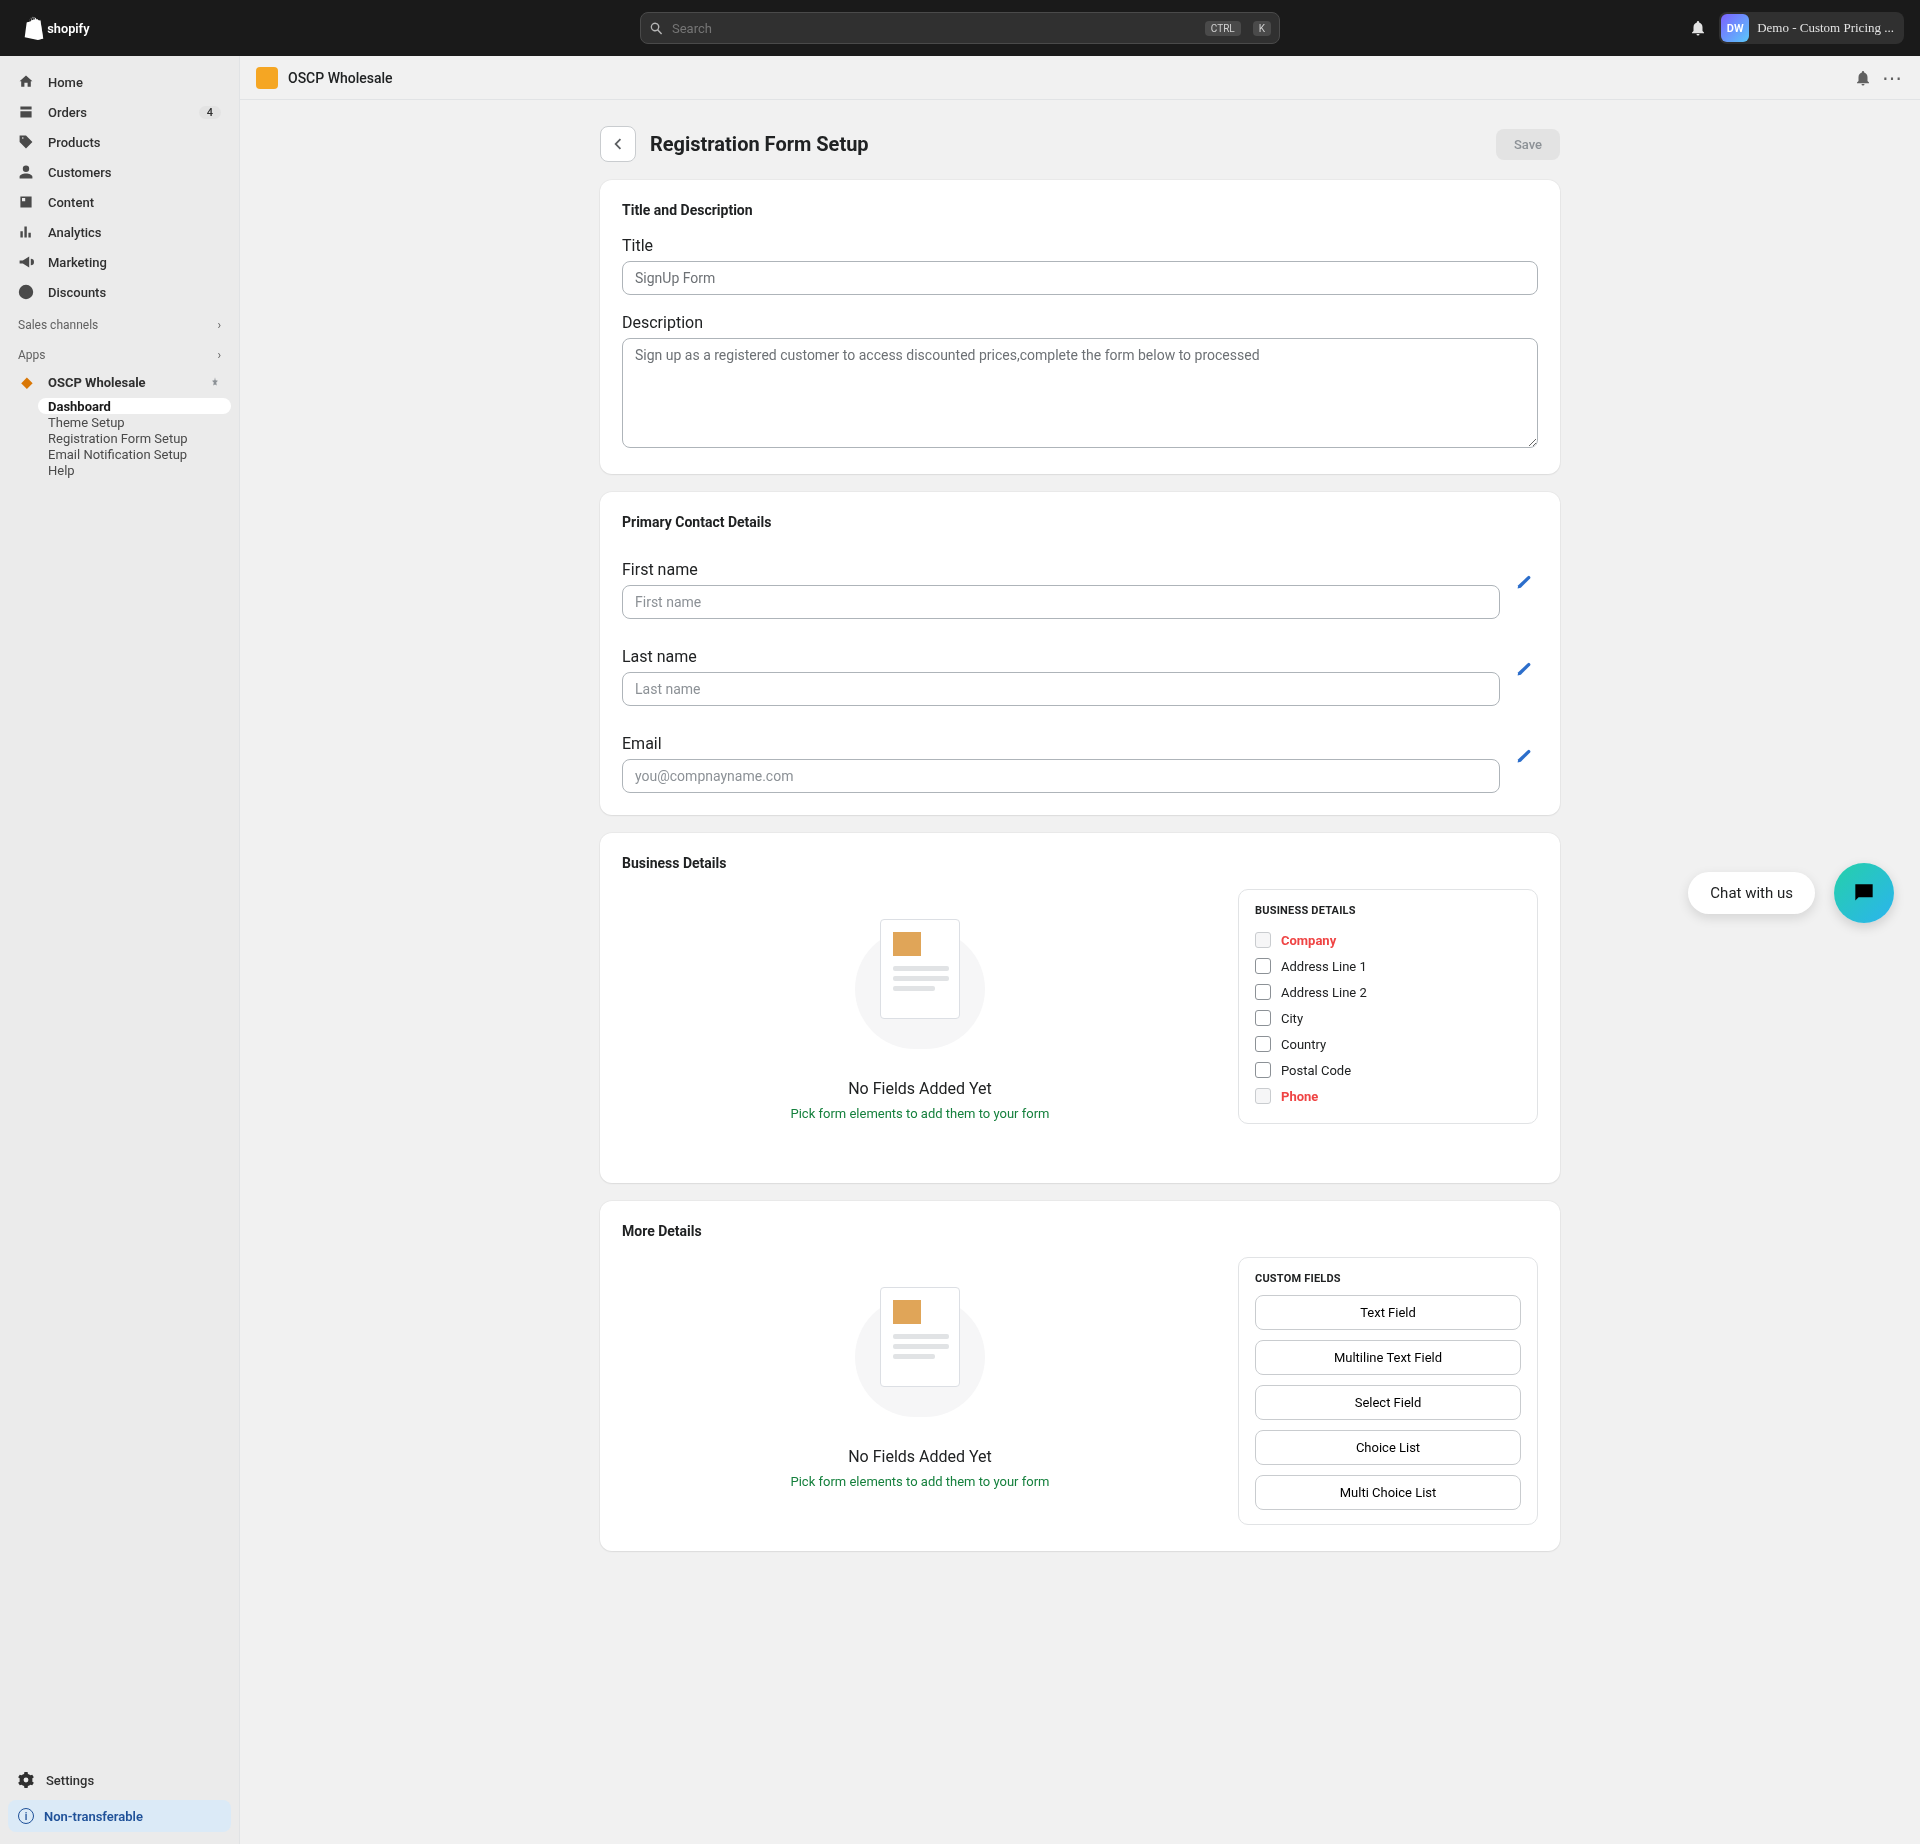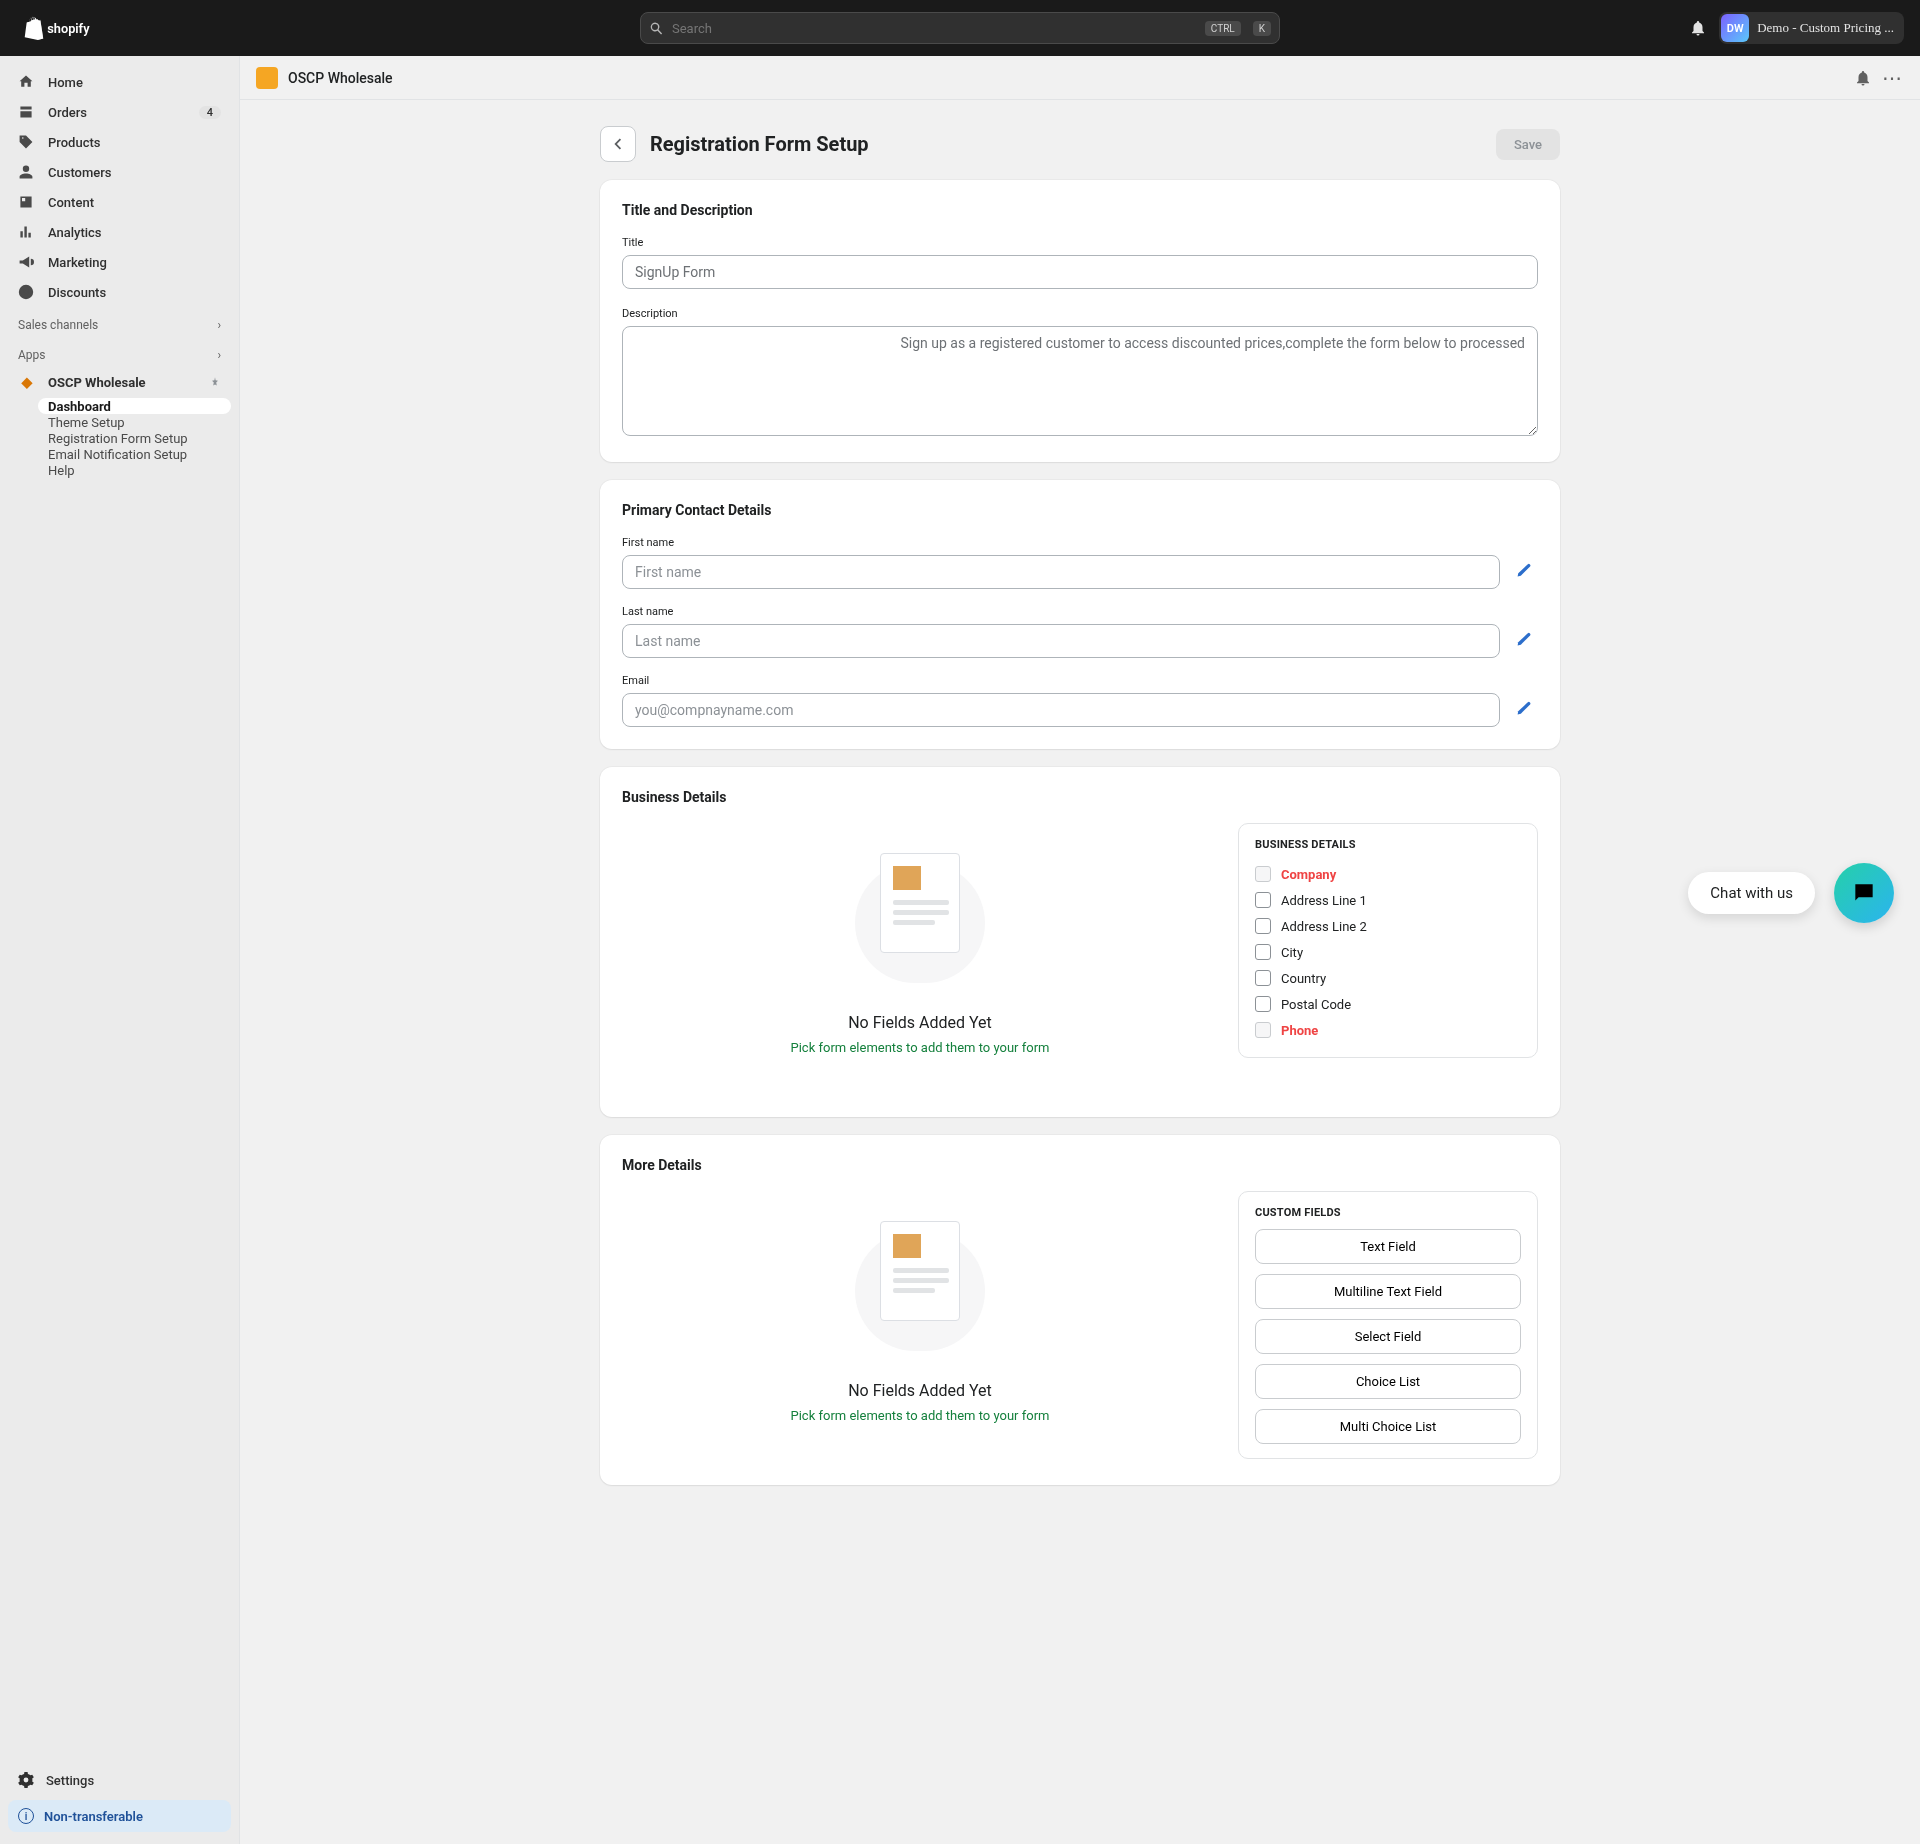--- a/index.html
+++ b/index.html
@@ -48,24 +48,24 @@
   .page { max-width: 960px; margin: 0 auto; width: 100%; padding: 26px 0; }
   .page-head { display:flex; align-items:center; gap:14px; margin-bottom: 18px; }
   .back-btn { width:36px; height:36px; border:1px solid #c9cccf; border-radius:8px; background:#fff; display:flex; align-items:center; justify-content:center; font-size:18px; color:#5c5f62; }
   .page-title { font-size:20px; font-weight:700; flex:1; }
   .save-btn { background:#e3e3e3; color:#8c9196; border:none; border-radius:8px; padding:8px 18px; font-size:13px; font-weight:500; }
 
   .card { background:#fff; border-radius:12px; box-shadow: 0 1px 2px rgba(0,0,0,0.06), 0 0 0 1px rgba(0,0,0,0.03); margin-bottom:18px; padding:22px; }
   .card-title { font-size:14px; font-weight:700; margin-bottom:18px; }
   .field { margin-bottom:18px; }
   .field:last-child { margin-bottom:0; }
-  .field-label { font-size:11px; color:#202223; margin-bottom:6px; display:block; }
+  .field-label { font-size:16px; color:#202223; margin-bottom:6px; display:block;margin-top:12px; }
   .text-input { width:100%; border:1px solid #aeb4b9; border-radius:8px; padding:8px 12px; font-size:14px; color:#6d7175; background:#fff; }
   .text-input::placeholder { color:#8c9196; }
-  textarea.text-input { min-height:110px; resize:vertical;text-align:right; }
+  textarea.text-input { min-height:110px; resize:vertical; }
 
   .contact-row { display:flex; align-items:flex-start; gap:16px; margin-bottom:16px; }
   .contact-row:last-child { margin-bottom:0; }
   .contact-field { flex:1; }
   .edit-ico { color:#2c6ecb; font-size:18px; width:22px; text-align:center; cursor:pointer; padding-top:26px; }
 
   .biz-layout { display:flex; gap:20px; align-items:flex-start; }
   .empty-state { flex:1; display:flex; flex-direction:column; align-items:center; padding: 30px 0 40px 0; }
   .empty-illus { width:130px; height:130px; position:relative; margin-bottom:30px; }
   .empty-illus .circle { position:absolute; inset:10px 0 0 0; width:130px; height:120px; border-radius:60px; background:#f6f6f7; }

